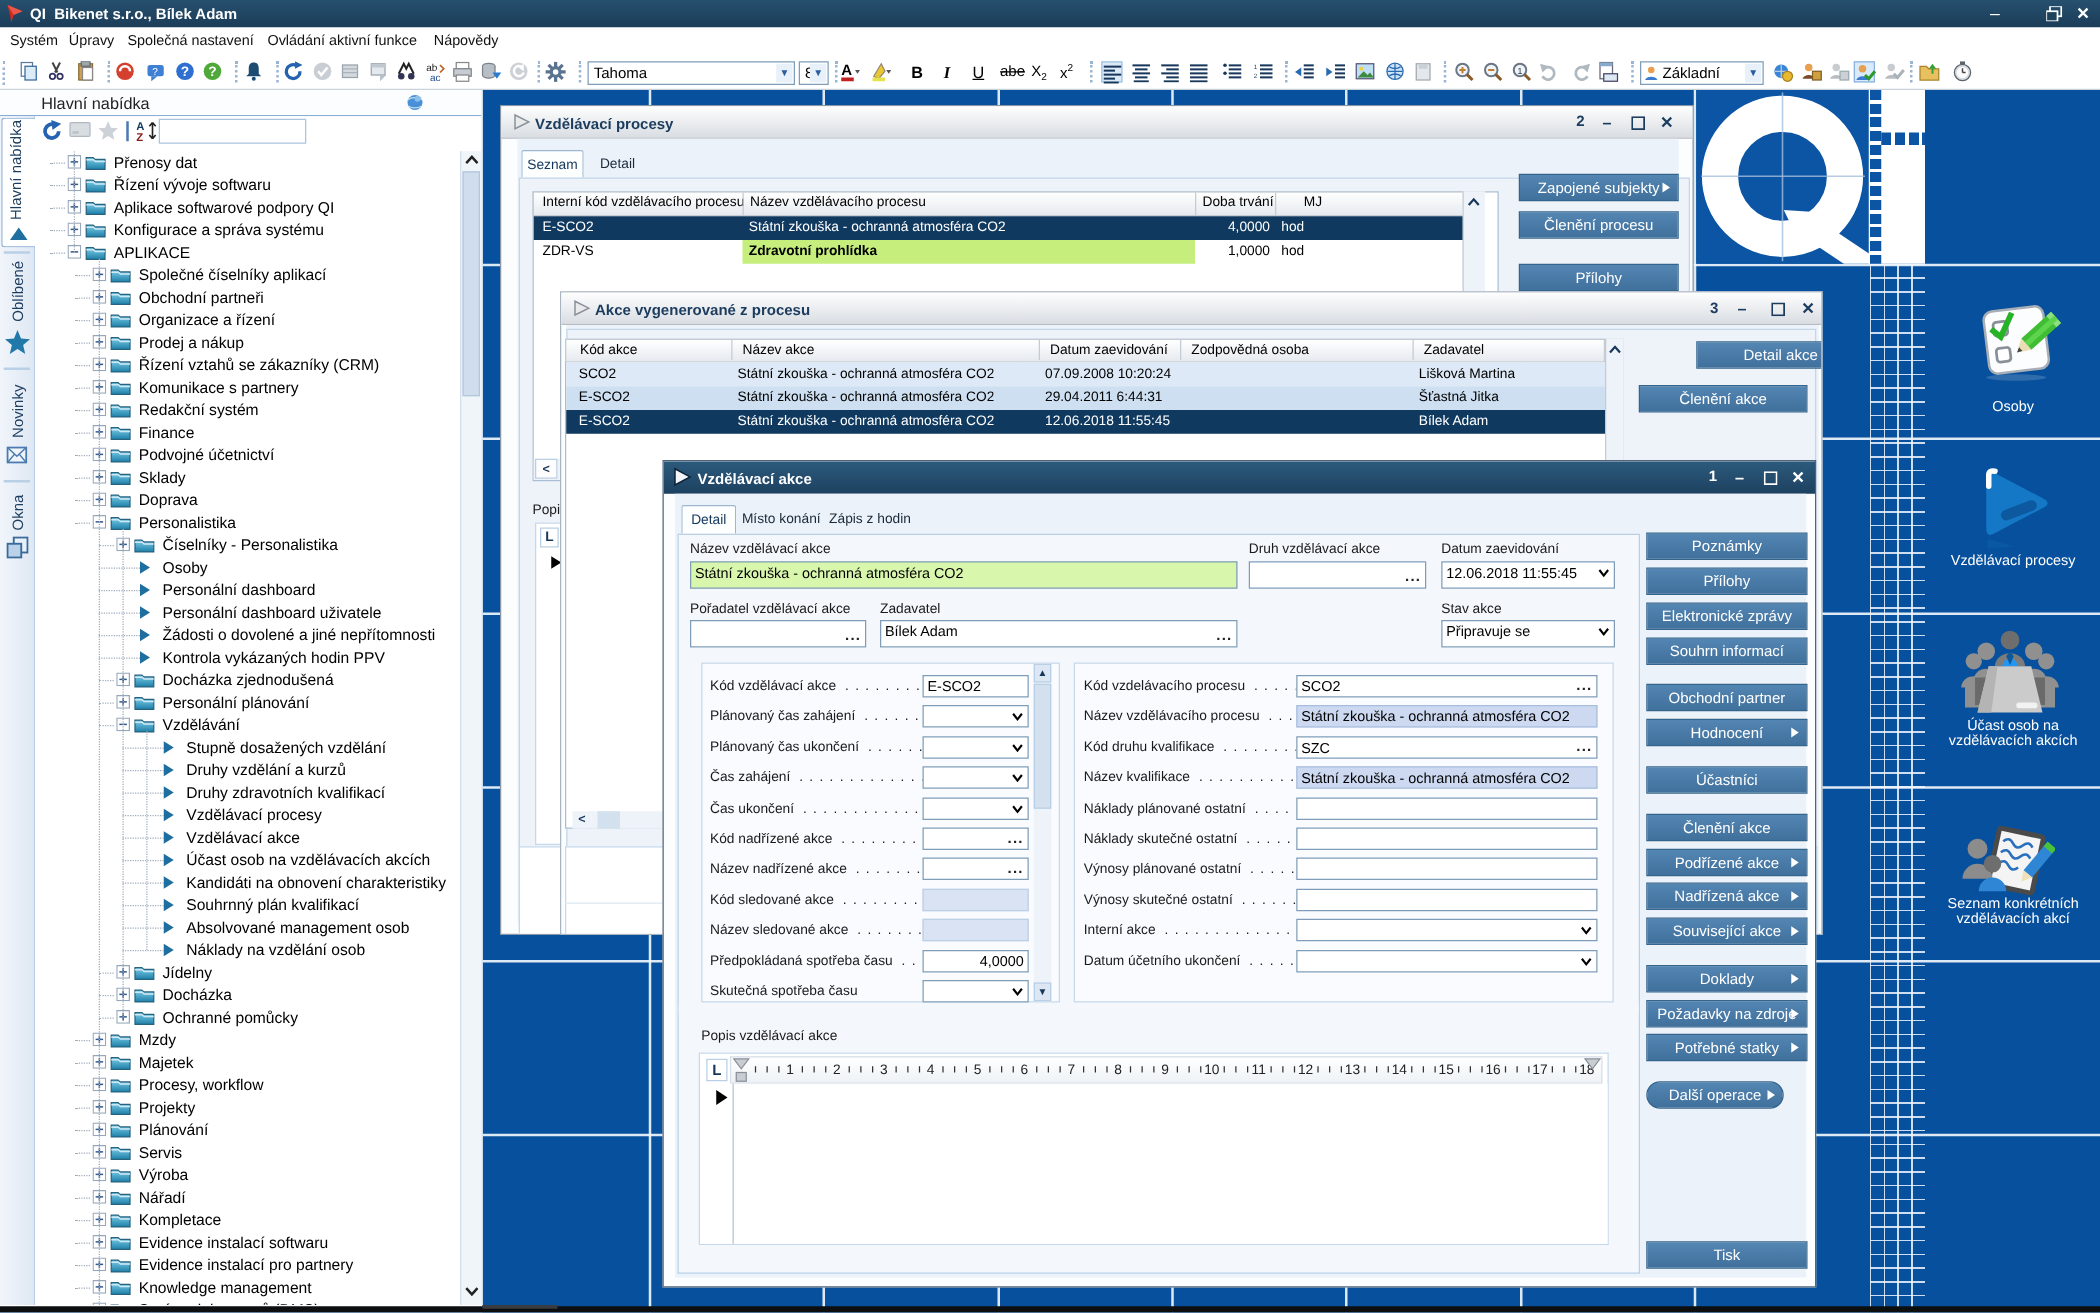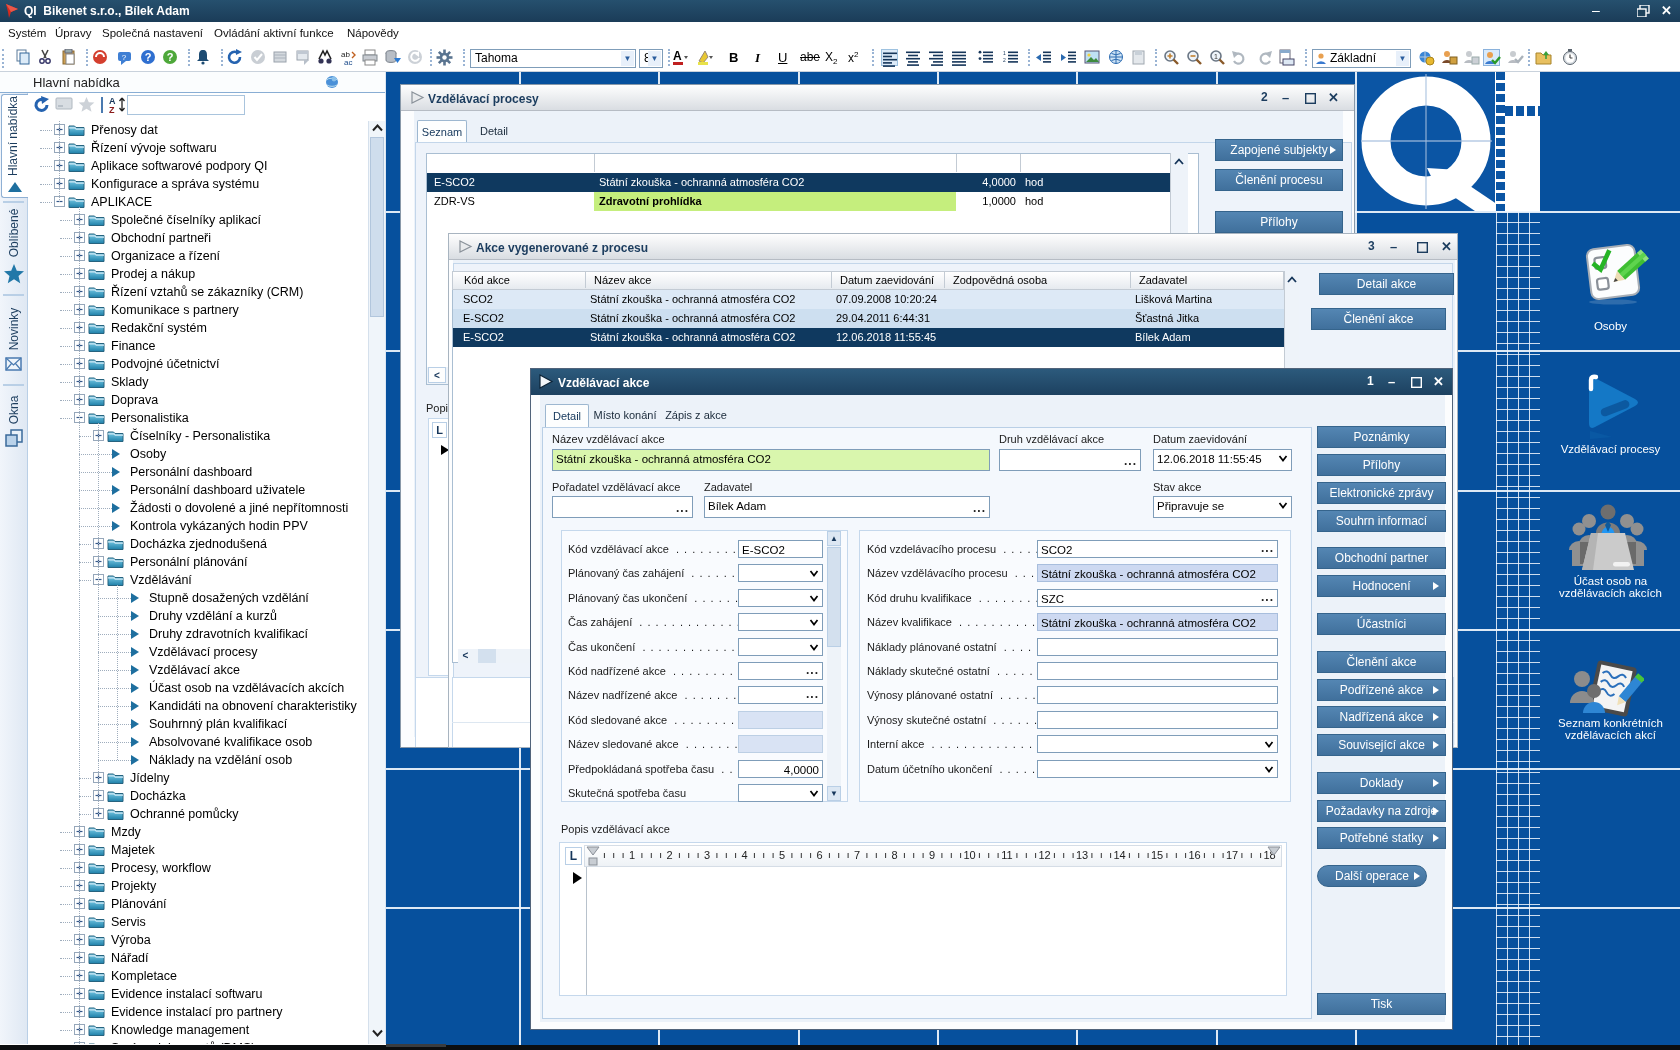--- a/index.html
+++ b/index.html
@@ -439,20 +439,26 @@
       <svg class="ab" style="left:904px;top:8px" width="11" height="11">
         <rect x="0.7" y="0.7" width="9.6" height="9.6" fill="none" stroke="#1b3c5e" stroke-width="1.4"></rect>
       </svg>
       <span class="wbtn-i" style="left:927px;">✕</span>
     </div>
     <div class="ab" style="left:13px;top:26px;width:929px;height:626px;background:#ecf2f9;"></div>
     <div class="tab act" style="left:16px;top:35px;width:50px;">Seznam</div>
     <div class="tab" style="left:68px;top:35px;width:50px;">Detail</div>
     <div class="ab" style="left:14px;top:57px;width:937px;height:603px;background:#eef3fa;border:1px solid #c3d6ea;"></div>
     <div class="ab" style="left:25px;top:68px;width:773px;height:232px;background:#fff;border:1px solid #a9bed2;"></div>
+    <div class="thead" style="left:25px;top:68px;width:762px;height:20px;">
+      <span style="left:7px">Interní kód vzdělávacího procesu</span>
+      <span style="left:173px">Název vzdělávacího procesu</span>
+      <span style="left:535px">Doba trvání</span>
+      <span style="left:616px">MJ</span>
+    </div>
     <div class="ab" style="left:193px;top:69px;width:1px;height:18px;background:#c3cbd4;"></div>
     <div class="ab" style="left:555px;top:69px;width:1px;height:18px;background:#c3cbd4;"></div>
     <div class="ab" style="left:619px;top:69px;width:1px;height:18px;background:#c3cbd4;"></div>
     <div class="sq" style="left:769px;top:68px;width:18px;height:232px;background:#eef3f9;border:none;border-left:1px solid #c3cbd4;"></div>
     <svg class="ab" style="left:773px;top:73px" width="10" height="8">
       <path d="M1 6 L5 1.5 L9 6" stroke="#16365a" stroke-width="1.8" fill="none"></path>
     </svg>
     <div class="ab" style="left:26px;top:88px;width:743px;height:19px;background:#0f395f;"></div>
     <div class="tcell" style="left:33px;top:88px;color:#fff;">E-SCO2</div>
     <div class="tcell" style="left:198px;top:88px;color:#fff;">Státní zkouška - ochranná atmosféra CO2</div>
@@ -514,21 +520,21 @@
     <div class="ab" style="left:4px;top:75px;width:831px;height:19px;background:#cddff0;"></div>
     <div class="tcell" style="left:14px;top:75px;color:#000;">E-SCO2</div>
     <div class="tcell" style="left:141px;top:75px;color:#000;">Státní zkouška - ochranná atmosféra CO2</div>
     <div class="tcell" style="left:387px;top:75px;color:#000;">29.04.2011 6:44:31</div>
     <div class="tcell" style="left:686px;top:75px;color:#000;">Šťastná Jitka</div>
     <div class="ab" style="left:4px;top:94px;width:831px;height:19px;background:#0f395f;"></div>
     <div class="tcell" style="left:14px;top:94px;color:#fff;">E-SCO2</div>
     <div class="tcell" style="left:141px;top:94px;color:#fff;">Státní zkouška - ochranná atmosféra CO2</div>
     <div class="tcell" style="left:387px;top:94px;color:#fff;">12.06.2018 11:55:45</div>
     <div class="tcell" style="left:686px;top:94px;color:#fff;">Bílek Adam</div>
-    <div class="btn" style="left:870px;top:39px;width:135px;">Detail akce</div>
+    <div class="btn" style="left:908px;top:39px;width:135px;">Detail akce</div>
     <div class="btn" style="left:862px;top:74px;width:135px;">Členění akce</div>
     <div class="ab" style="left:9px;top:415px;width:15px;height:14px;background:#eef3f9;color:#16365a;font-size:10px;font-weight:bold;line-height:13px;text-align:center;">&lt;</div>
     <div class="ab" style="left:24px;top:415px;width:826px;height:14px;background:#eef3f9;"></div>
     <div class="ab" style="left:29px;top:415px;width:18px;height:14px;background:#d3e0ee;"></div>
     <div class="ab" style="left:3px;top:443px;width:1002px;height:70px;background:#fff;border:1px solid #c5d8ec;border-bottom:none;"></div>
     <div class="ab" style="left:3px;top:488px;width:1002px;height:1px;background:#dde7f1;"></div>
   </div>
 <div class="win" style="left:530px;top:368px;width:923px;height:662px;border:1px solid #51637a;">
     <div class="wtitle-a">
       <svg class="ab" style="left:7px;top:4px" width="17" height="17">
@@ -538,21 +544,21 @@
       <span class="wbtn-a" style="left:836px;font-size:12px;">1</span>
       <span class="wbtn-a" style="left:857px;">–</span>
       <svg class="ab" style="left:880px;top:8px" width="11" height="11">
         <rect x="0.7" y="0.7" width="9.6" height="9.6" fill="none" stroke="#fff" stroke-width="1.4"></rect>
       </svg>
       <span class="wbtn-a" style="left:902px;">✕</span>
     </div>
     <div class="ab" style="left:9px;top:26px;width:905px;height:627px;background:#ecf2f9;"></div>
     <div class="tab act" style="left:14px;top:35px;width:44px;">Detail</div>
     <div class="tab" style="left:60px;top:35px;width:68px;">Místo konání</div>
-    <div class="tab" style="left:132px;top:35px;width:66px;">Zápis z akce</div>
+    <div class="tab" style="left:132px;top:35px;width:66px;">Zápis z hodin</div>
     <div class="ab" style="left:11px;top:58px;width:770px;height:592px;background:#f4f8fd;border:1px solid #b9cfe6;"></div>
     <div class="flabel" style="left:21px;top:64px;">Název vzdělávací akce</div>
     <div class="input" style="left:21px;top:80px;width:438px;height:22px;background:#d9f6ad;">Státní zkouška - ochranná atmosféra CO2</div>
     <div class="flabel" style="left:468px;top:64px;">Druh vzdělávací akce</div>
     <div class="input" style="left:468px;top:80px;width:142px;height:22px;background:#fff;">
       <span class="ddots">...</span>
     </div>
     <div class="flabel" style="left:622px;top:64px;">Datum zaevidování</div>
     <div class="input" style="left:622px;top:80px;width:139px;height:22px;background:#fff;">12.06.2018 11:55:45<svg class="ab" style="right:3px;top:5px" width="10" height="7">
         <path d="M1.5 1 L5 5.5 L8.5 1" stroke="#000" stroke-width="1.7" fill="none"></path>
@@ -1155,21 +1161,21 @@
       <div class="trow" style="left:121px;top:522px">Vzdělávací procesy</div>
       <div class="leaf" style="left:103px;top:544px"></div>
       <div class="trow" style="left:121px;top:540px">Vzdělávací akce</div>
       <div class="leaf" style="left:103px;top:562px"></div>
       <div class="trow" style="left:121px;top:558px">Účast osob na vzdělávacích akcích</div>
       <div class="leaf" style="left:103px;top:580px"></div>
       <div class="trow" style="left:121px;top:576px">Kandidáti na obnovení charakteristiky</div>
       <div class="leaf" style="left:103px;top:598px"></div>
       <div class="trow" style="left:121px;top:594px">Souhrnný plán kvalifikací</div>
       <div class="leaf" style="left:103px;top:616px"></div>
-      <div class="trow" style="left:121px;top:612px">Absolvované kvalifikace osob</div>
+      <div class="trow" style="left:121px;top:612px">Absolvované management osob</div>
       <div class="leaf" style="left:103px;top:634px"></div>
       <div class="trow" style="left:121px;top:630px">Náklady na vzdělání osob</div>
       <svg class="ab" style="left:65px;top:651px" width="11" height="11">
         <rect x="0.5" y="0.5" width="10" height="10" fill="#fff" stroke="#96a7ba"></rect>
         <rect x="2.5" y="4.9" width="6" height="1.2" fill="#35588a"></rect>
         <rect x="4.9" y="2.5" width="1.2" height="6" fill="#35588a"></rect>
       </svg>
       <svg class="ab" style="left:79px;top:650px" width="17" height="14" viewBox="0 0 17 14">
         <path d="M1 3 L1 12.5 L16 12.5 L16 4.5 L8 4.5 L6.5 3 Z" fill="url(#fg22)" stroke="#27637f"></path>
         <path d="M1 4.8 L6.8 4.8 L8.3 6.2 L16 6.2" fill="none" stroke="#cfe8f4" stroke-width="1.2"></path>

